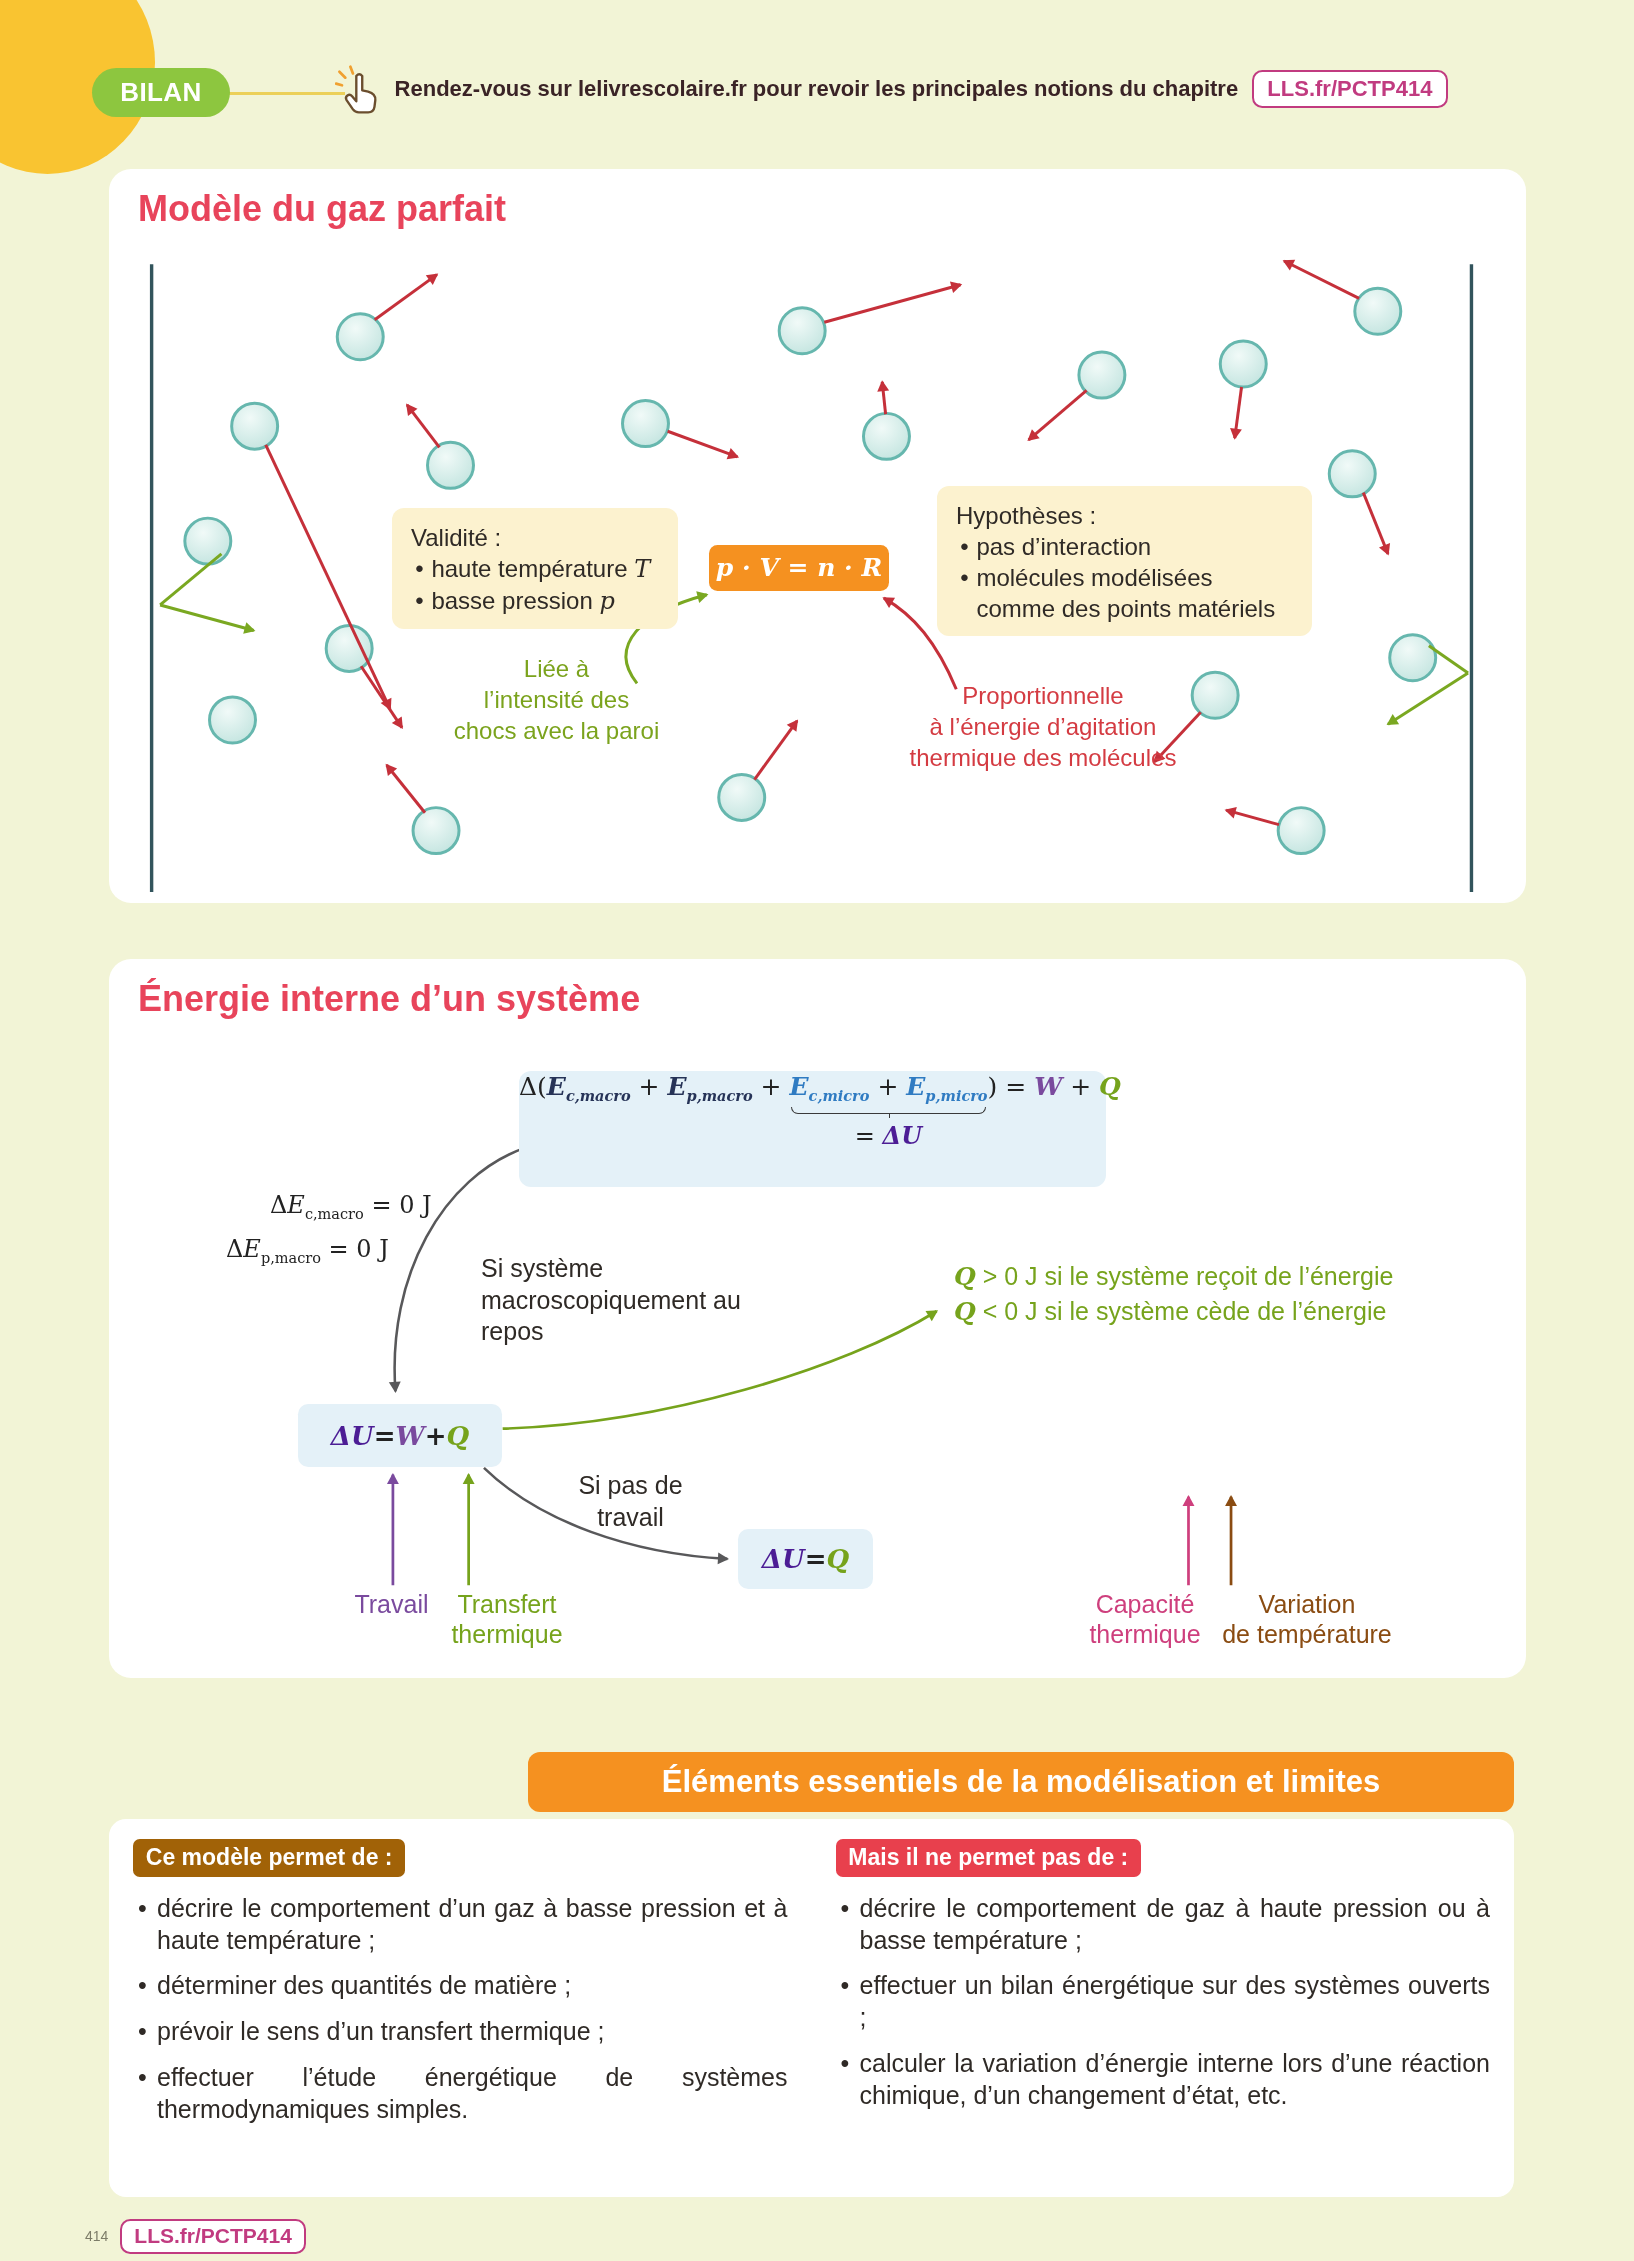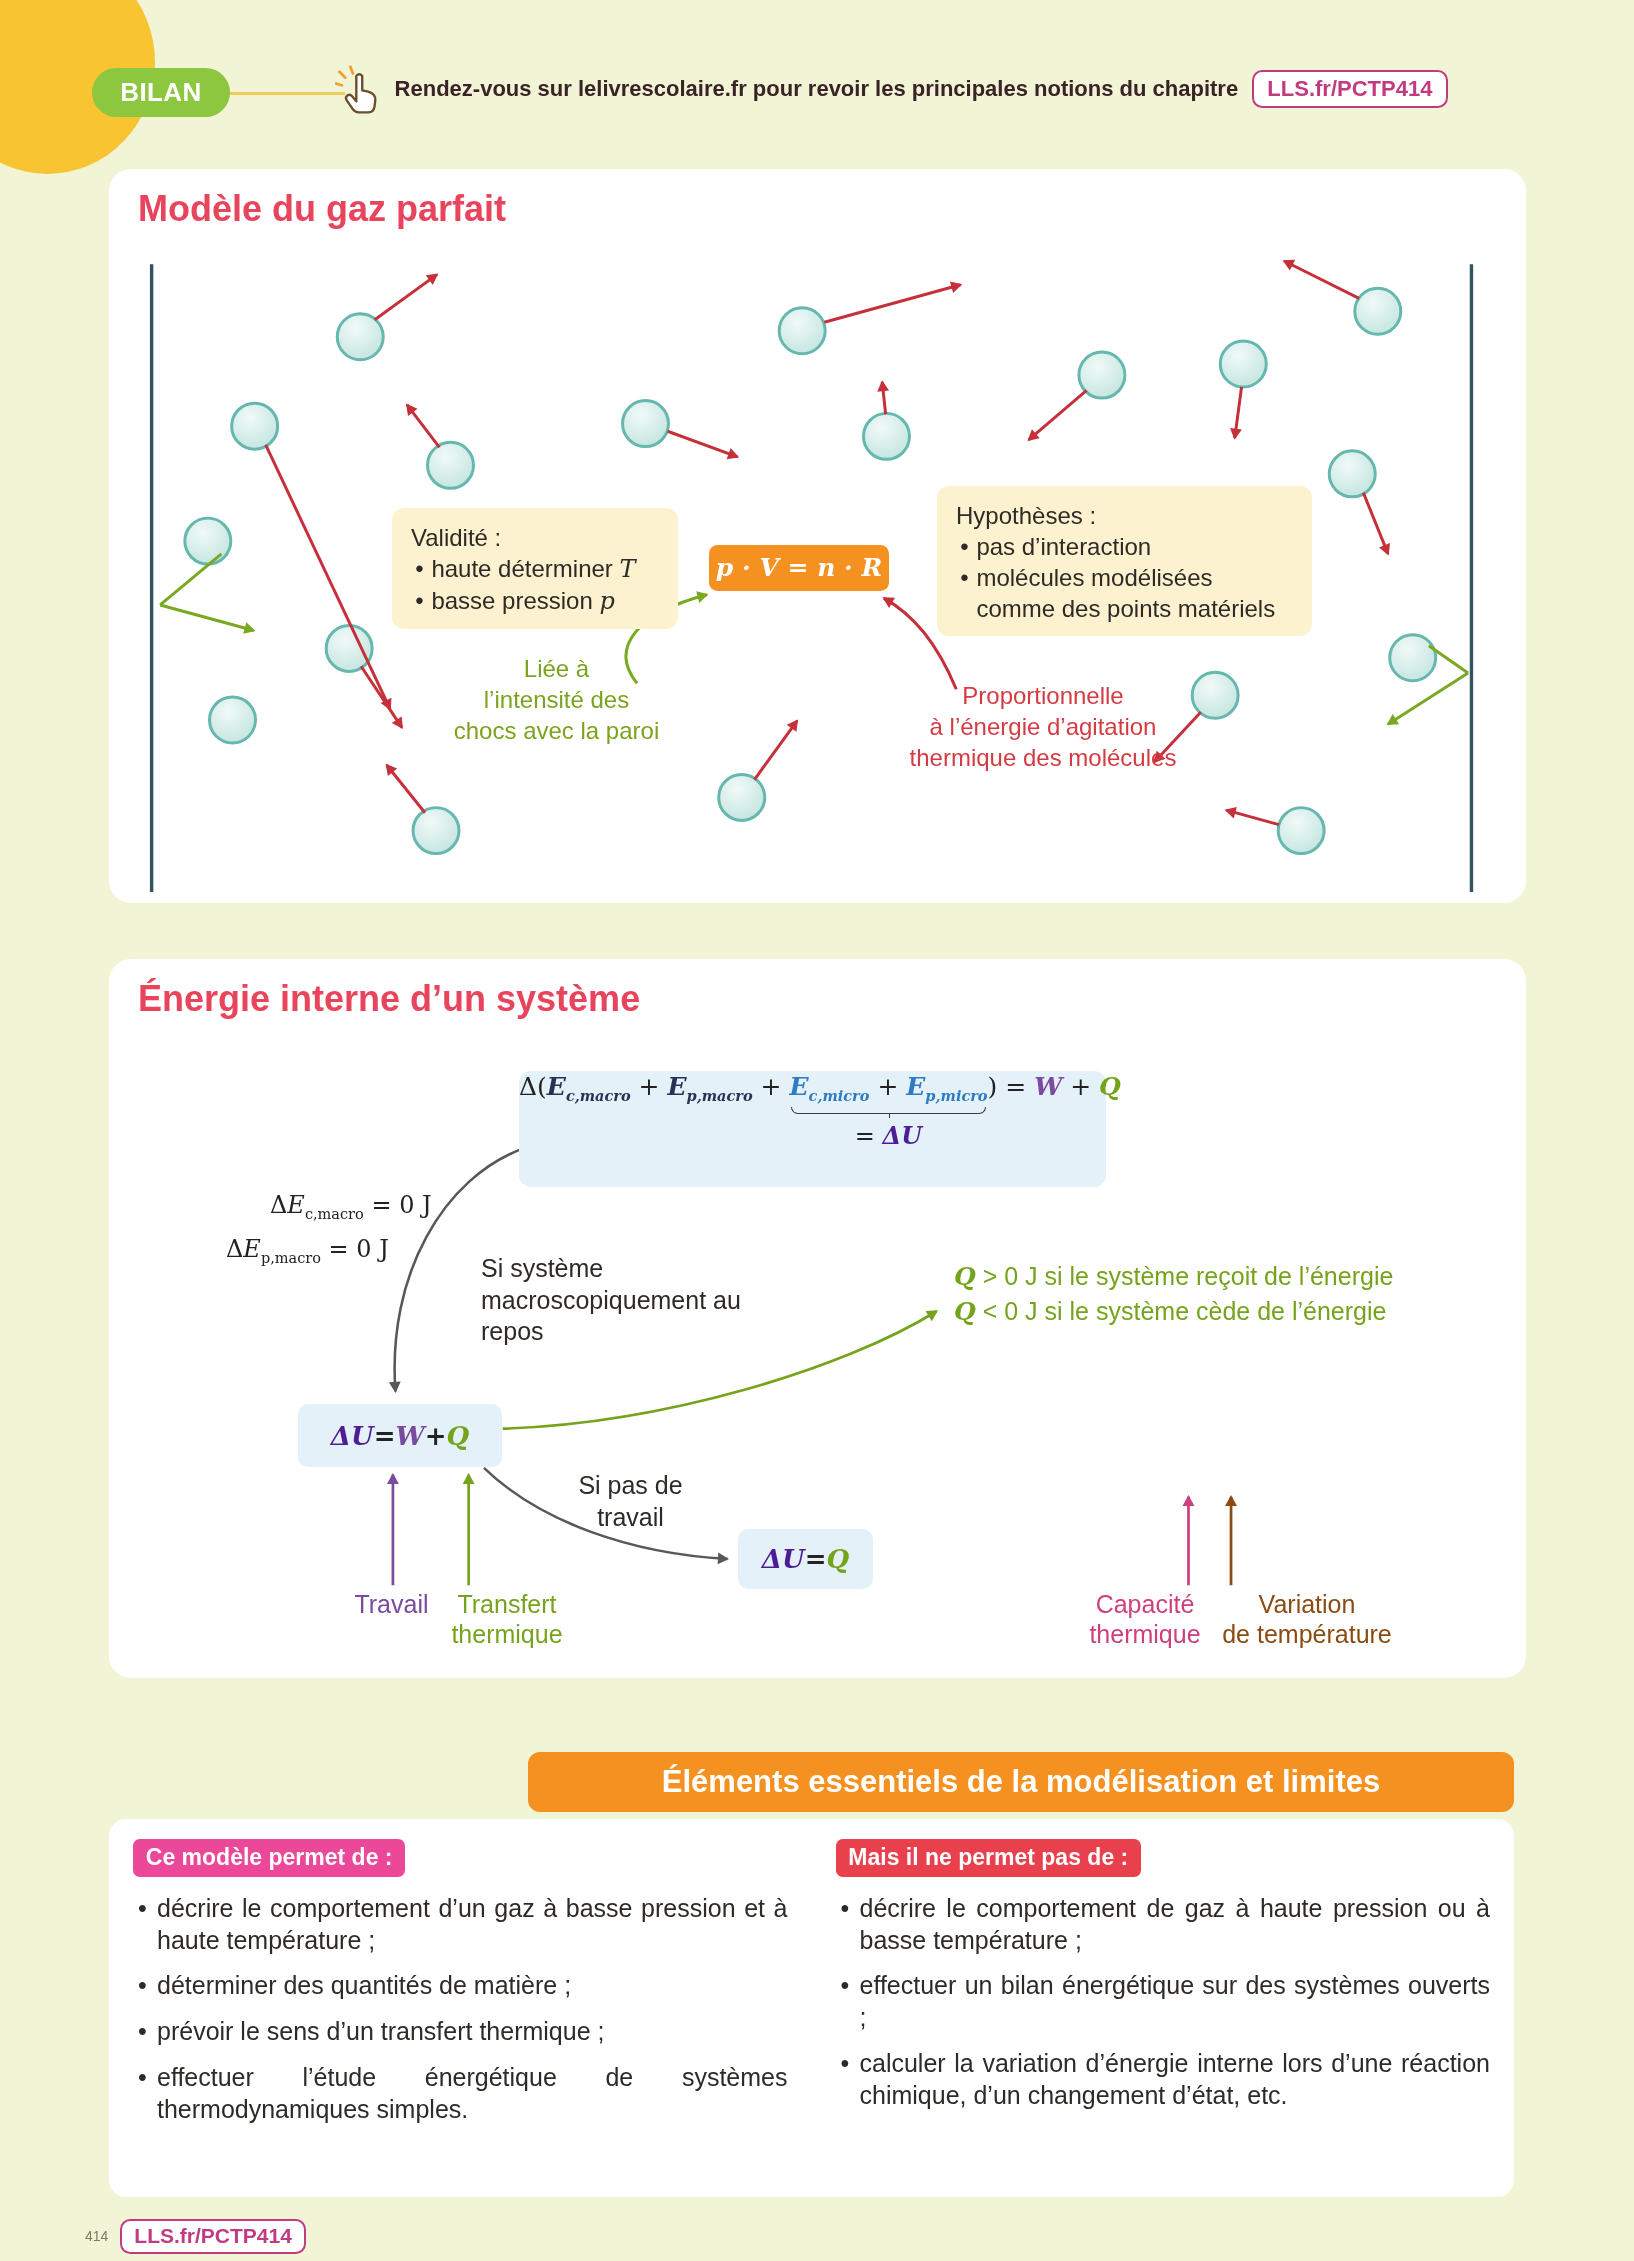--- a/index.html
+++ b/index.html
@@ -62,21 +62,21 @@
   .lbl-work{left:223px;width:119px;color:#7a4a9e;}
   .lbl-heat{left:328px;width:140px;color:#76a31c;}
   .lbl-capacity{left:966px;width:140px;color:#ce3f7d;}
   .lbl-tempvar{left:1100px;width:196px;color:#8a4c12;}
 
   
   .banner{position:absolute;left:528px;top:1752px;width:986px;height:60px;background:#f59120;border-radius:12px;color:#fff;font-weight:bold;font-size:31px;text-align:center;line-height:60px;}
   .card3{position:absolute;left:109px;top:1819px;width:1405px;height:378px;background:#fff;border-radius:17px;padding:20.4px 24px;display:flex;gap:48px;}
   .col{flex:1;}
   .tag{display:inline-block;color:#fff;font-weight:bold;font-size:23px;border-radius:6.8px;padding:5.1px 12.8px;margin-bottom:15.3px;}
-  .green-tag{background:#ec4899;} .red-tag{background:#e8404d;}
+  .green-tag{background:#a16207;} .red-tag{background:#e8404d;}
   .col ul{list-style:none;}
   .col li{position:relative;padding-left:24px;font-size:25px;line-height:32px;margin-bottom:13.6px;text-align:justify;}
   .col li::before{content:"•";position:absolute;left:5.1px;}
 
   
   .footer{position:absolute;left:85px;top:2219px;display:flex;align-items:center;gap:12px;}
   .pagenum{font-size:14px;color:#7c7c68;}
   .footer-badge{font-size:21px;padding:3.4px 12px;}
 </style>
 </head>
@@ -170,21 +170,21 @@
         <line x1="1550" y1="560" x2="1596" y2="592"></line>
         <line x1="1596" y1="592" x2="1502" y2="652" marker-end="url(#m-green)"></line>
       </g>
 
       <path d="M 620 604 C 585 560 625 520 702 500" fill="none" stroke="#7aa821" stroke-width="3.5" marker-end="url(#m-green)"></path>
       <path d="M 995 611 C 972 556 945 524 910 504" fill="none" stroke="#c5303a" stroke-width="3.5" marker-end="url(#m-red)"></path>
     </svg>
 
     <div class="note-box validity">
       <div>Validité :</div>
-      <div class="nb-item"><span>haute déterminer </span><span class="var">T</span></div>
+      <div class="nb-item"><span>haute température </span><span class="var">T</span></div>
       <div class="nb-item"><span>basse pression </span><span class="var">p</span></div>
     </div>
 
     <div class="formula-badge"><span>p · V = n · R · T</span></div>
 
     <div class="note-box hypotheses">
       <div>Hypothèses :</div>
       <div class="nb-item">pas d’interaction</div>
       <div class="nb-item">molécules modélisées comme des points matériels</div>
     </div>

